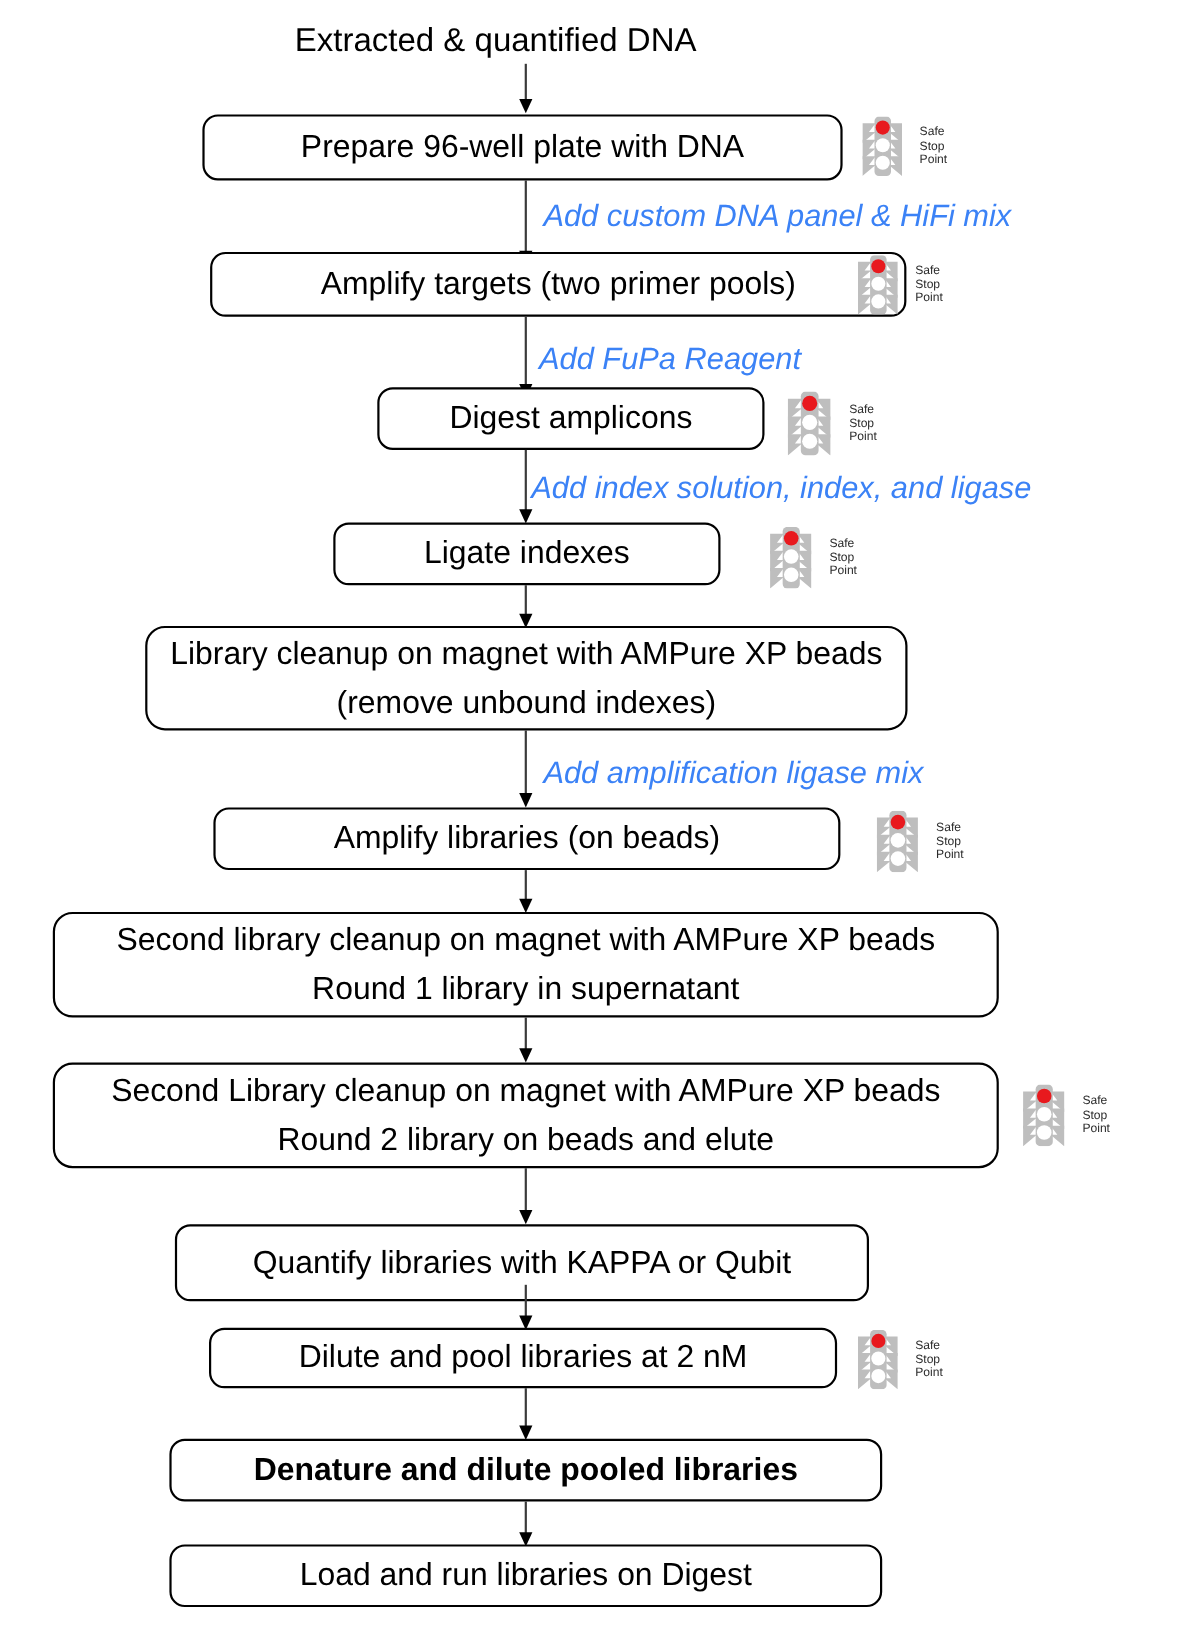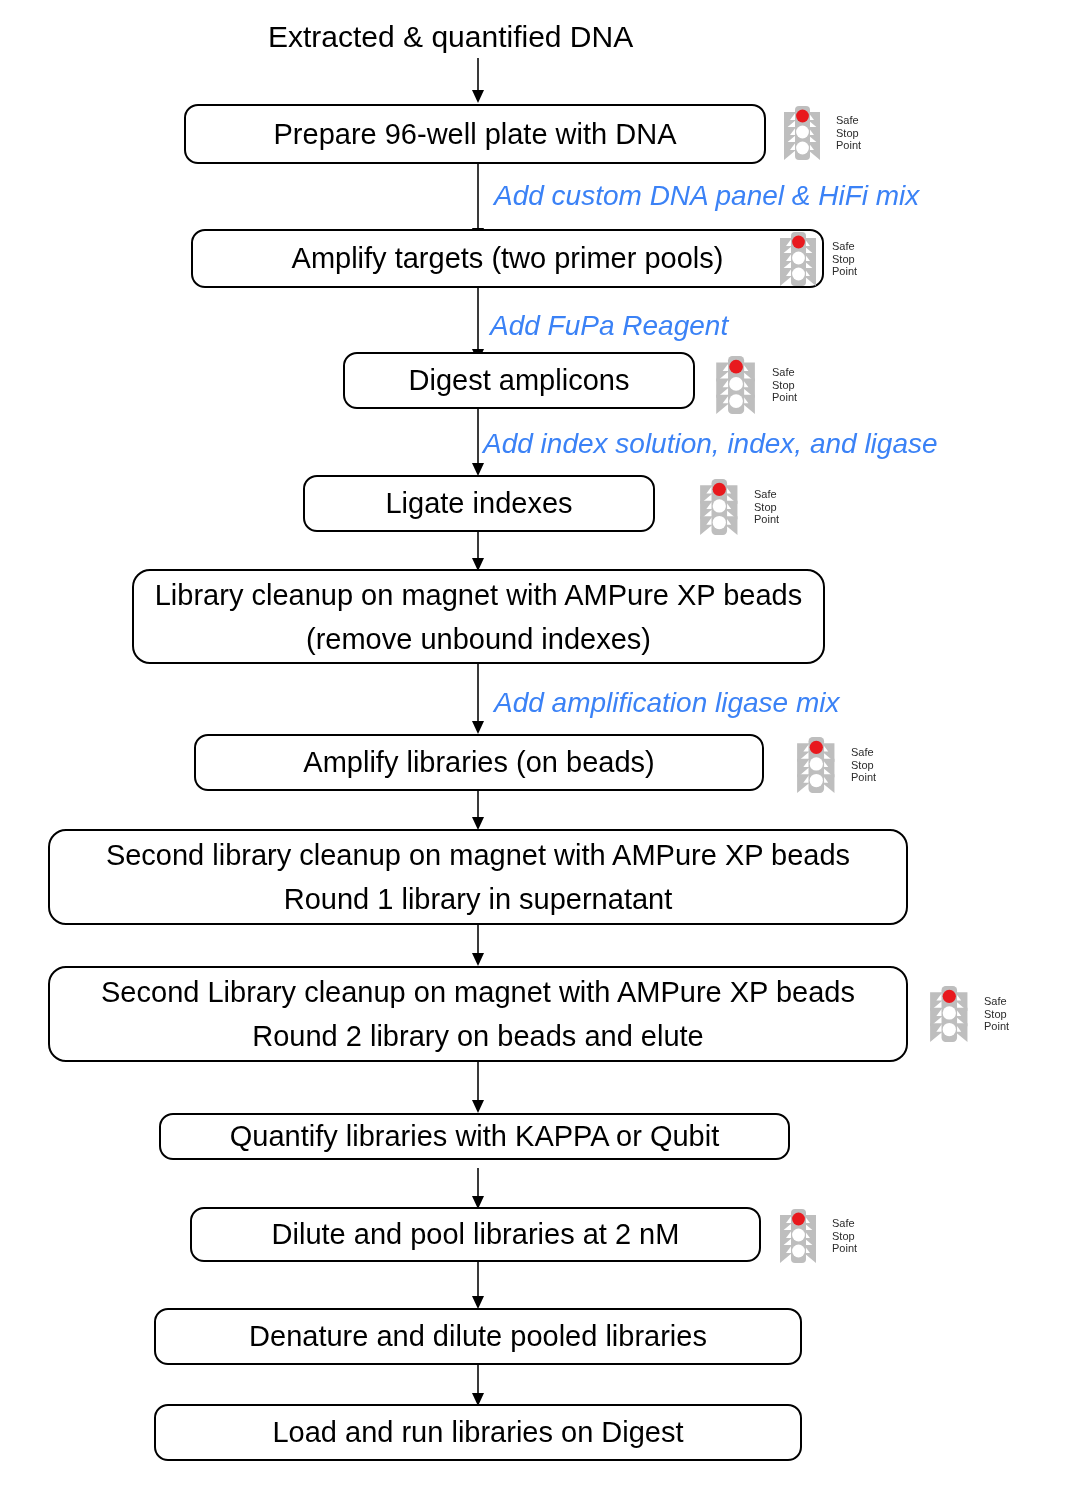--- a/index.html
+++ b/index.html
@@ -284,21 +284,21 @@
       <div>Stop</div>
       <div>Point</div>
     </div>
   </div>
 
   <svg class="conn" style="left:470px; top:1062px;" width="16" height="52">
     <line x1="8" y1="0" x2="8" y2="40"></line>
     <polygon points="8,51 2,38 14,38"></polygon>
   </svg>
 
-  <div class="node" style="left:159px; top:1113px; width:631px; height:47px;">Quantify libraries with KAPPA or Qubit</div>
+  <div class="node" style="left:159px; top:1113px; width:631px; height:70px;">Quantify libraries with KAPPA or Qubit</div>
 
   <svg class="conn" style="left:470px; top:1168px;" width="16" height="42">
     <line x1="8" y1="0" x2="8" y2="30"></line>
     <polygon points="8,41 2,28 14,28"></polygon>
   </svg>
 
   <div class="node" style="left:190px; top:1207px; width:571px; height:55px;">Dilute and pool libraries at 2 nM</div>
 
   <div class="ssp" style="left:780px; top:1209px;">
     <svg width="48" height="54" viewBox="0 0 48 54">
@@ -320,21 +320,21 @@
       <div>Stop</div>
       <div>Point</div>
     </div>
   </div>
 
   <svg class="conn" style="left:470px; top:1262px;" width="16" height="48">
     <line x1="8" y1="0" x2="8" y2="36"></line>
     <polygon points="8,47 2,34 14,34"></polygon>
   </svg>
 
-  <div class="node" style="left:154px; top:1308px; width:648px; height:57px;">Denature and dilute pooled libraries</div>
+  <div class="node" style="left:154px; top:1308px; width:648px; height:57px;font-weight:bold;">Denature and dilute pooled libraries</div>
 
   <svg class="conn" style="left:470px; top:1365px;" width="16" height="42">
     <line x1="8" y1="0" x2="8" y2="30"></line>
     <polygon points="8,41 2,28 14,28"></polygon>
   </svg>
 
   <div class="node" style="left:154px; top:1404px; width:648px; height:57px;">Load and run libraries on Digest</div>
 
 </div>
 

